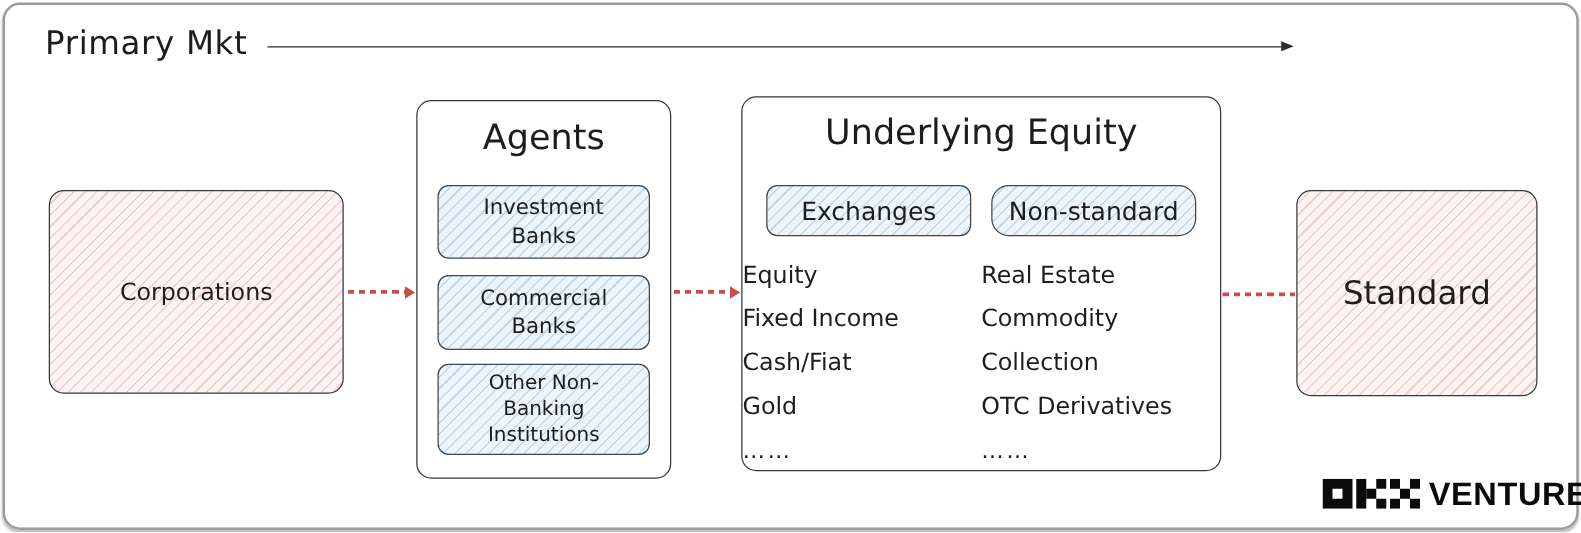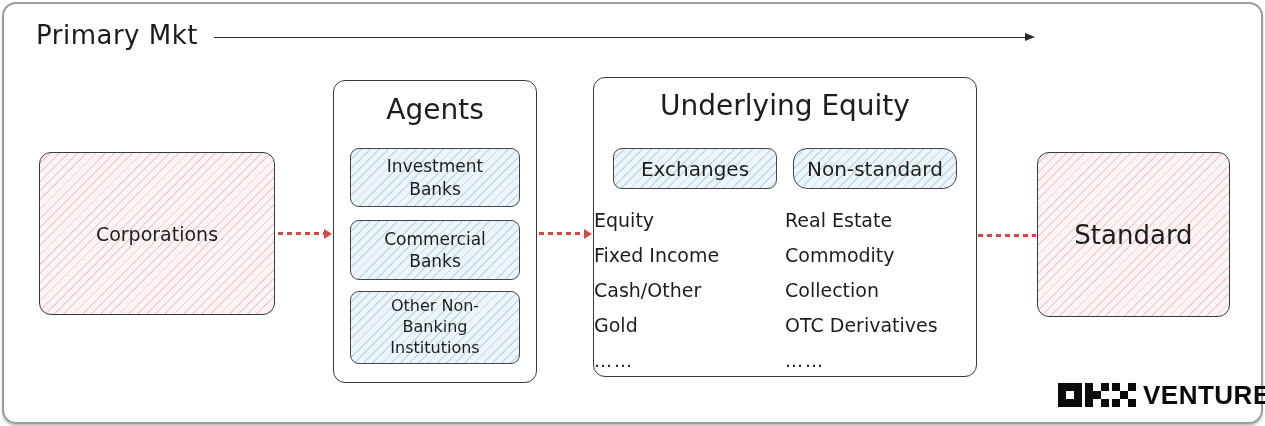--- a/index.html
+++ b/index.html
@@ -204,21 +204,21 @@
       <span>Exchanges</span>
     </div>
     <div class="asset-chip non hatch-blue">
       <span>Non-standard</span>
     </div>
 
     <div class="asset-cols">
       <div class="asset-col">
         <div class="asset-item">Equity</div>
         <div class="asset-item">Fixed Income</div>
-        <div class="asset-item">Cash/Other</div>
+        <div class="asset-item">Cash/Fiat</div>
         <div class="asset-item">Gold</div>
         <div class="asset-item dots">……</div>
       </div>
       <div class="asset-col">
         <div class="asset-item">Real Estate</div>
         <div class="asset-item">Commodity</div>
         <div class="asset-item">Collection</div>
         <div class="asset-item">OTC Derivatives</div>
         <div class="asset-item dots">……</div>
       </div>

